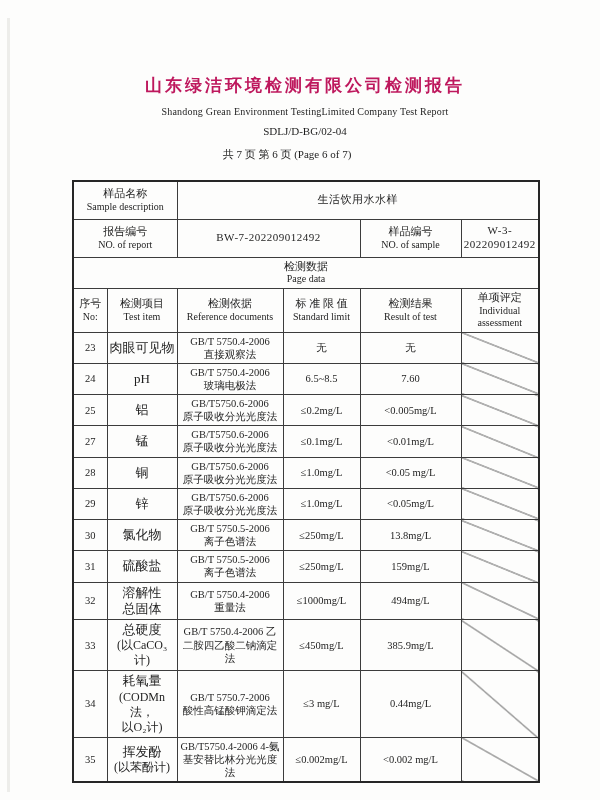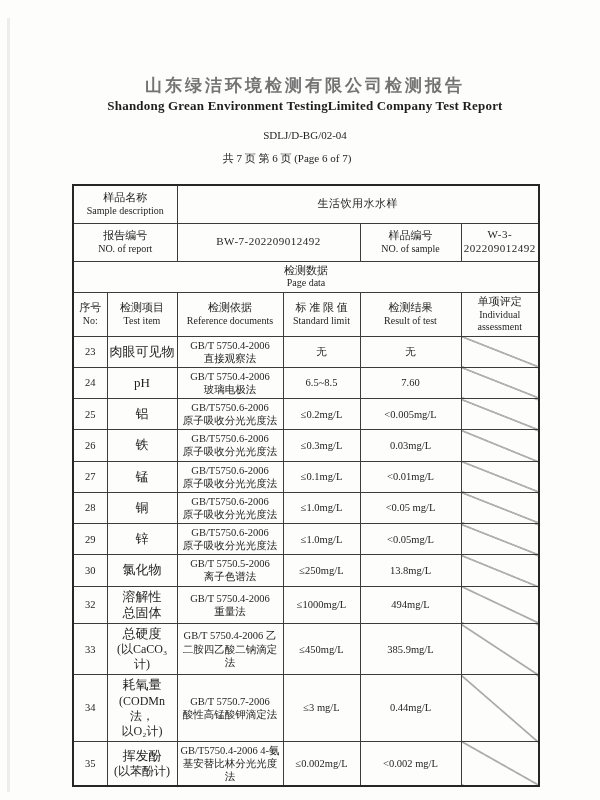--- a/index.html
+++ b/index.html
@@ -13,23 +13,23 @@
     overflow:hidden;
   }
   .page-edge {
     position:absolute; left:7px; top:18px; bottom:8px; width:3px;
     background:#ededea;
   }
   .content { position:absolute; left:72px; top:0; width:466px; }
 
   
   .report-header { padding-top:74px; text-align:center; }
-  .title-cn { font-size:17px; font-weight:bold; letter-spacing:3px; color:#737373; }
-  .title-en { font-size:13px; font-weight:bold; margin-top:1px; letter-spacing:0.2px; }
-  .doc-code { font-size:11px; margin-top:15px; }
+  .title-cn { font-size:17px; font-weight:bold; letter-spacing:3px; color:#be185d; }
+  .title-en { font-size:10px; font-weight:normal; margin-top:9px; letter-spacing:0.2px; }
+  .doc-code { font-size:11px; margin-top:8px; }
   .page-indicator { font-size:11px; margin-top:10px; text-align:center; padding-right:36px; }
 
   
   table {
     width:466px; margin-top:18px;
     border-collapse:collapse; table-layout:fixed;
     font-size:10.5px; line-height:1.25;
   }
   td, th {
     border:1px solid #3c3c3c;
@@ -167,32 +167,20 @@
       <span class="item-main">铝</span>
 
     </td>
     <td class="c-ref">GB/T5750.6-2006
 原子吸收分光光度法</td>
     <td>≤0.2mg/L</td>
     <td>&lt;0.005mg/L</td>
     <td class="diag"></td>
   </tr>
 
-  <tr class="data-row">
-    <td>26</td>
-    <td>
-      <span class="item-main">铁</span>
-
-    </td>
-    <td class="c-ref">GB/T5750.6-2006
-原子吸收分光光度法</td>
-    <td>≤0.3mg/L</td>
-    <td>0.03mg/L</td>
-    <td class="diag"></td>
-  </tr>
 
   <tr class="data-row">
     <td>27</td>
     <td>
       <span class="item-main">锰</span>
 
     </td>
     <td class="c-ref">GB/T5750.6-2006
 原子吸收分光光度法</td>
     <td>≤0.1mg/L</td>
@@ -232,20 +220,32 @@
       <span class="item-main">氯化物</span>
 
     </td>
     <td class="c-ref">GB/T 5750.5-2006
 离子色谱法</td>
     <td>≤250mg/L</td>
     <td>13.8mg/L</td>
     <td class="diag"></td>
   </tr>
 
+  <tr class="data-row">
+    <td>31</td>
+    <td>
+      <span class="item-main">硫酸盐</span>
+
+    </td>
+    <td class="c-ref">GB/T 5750.5-2006
+离子色谱法</td>
+    <td>≤250mg/L</td>
+    <td>159mg/L</td>
+    <td class="diag"></td>
+  </tr>
 
   <tr class="data-row">
     <td>32</td>
     <td>
       <span class="item-main">溶解性
 总固体</span>
 
     </td>
     <td class="c-ref">GB/T 5750.4-2006
 重量法</td>

